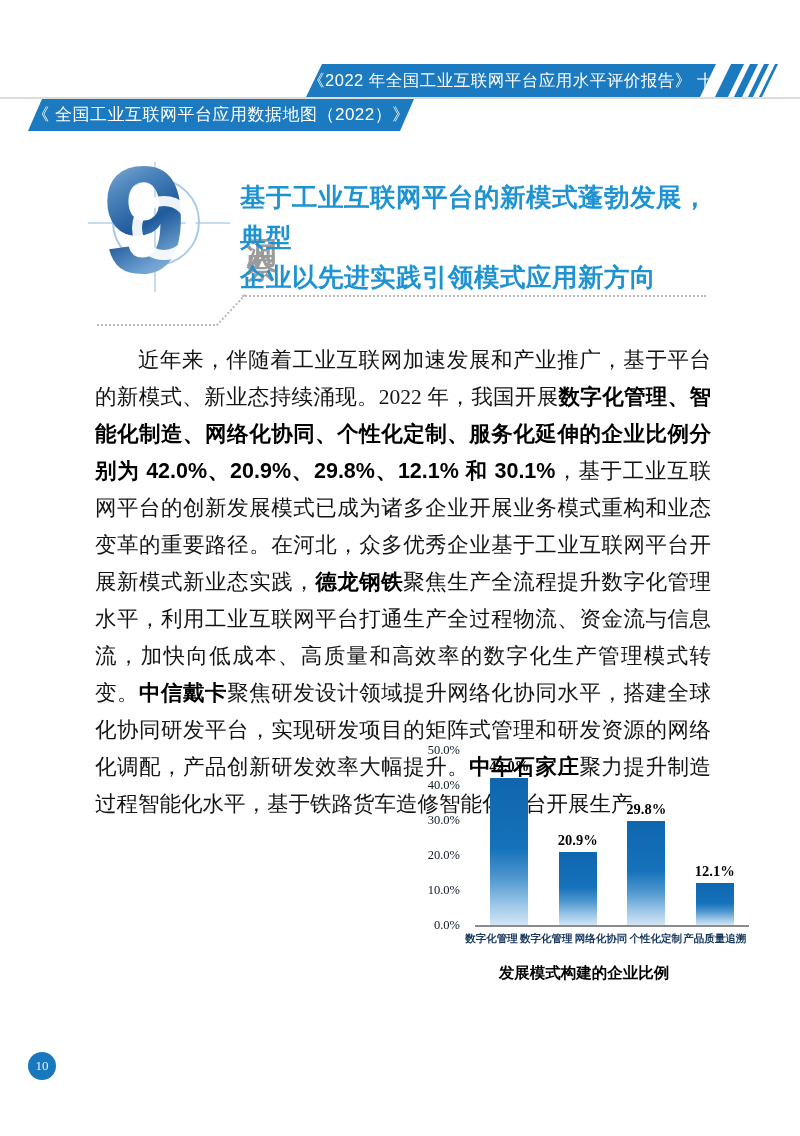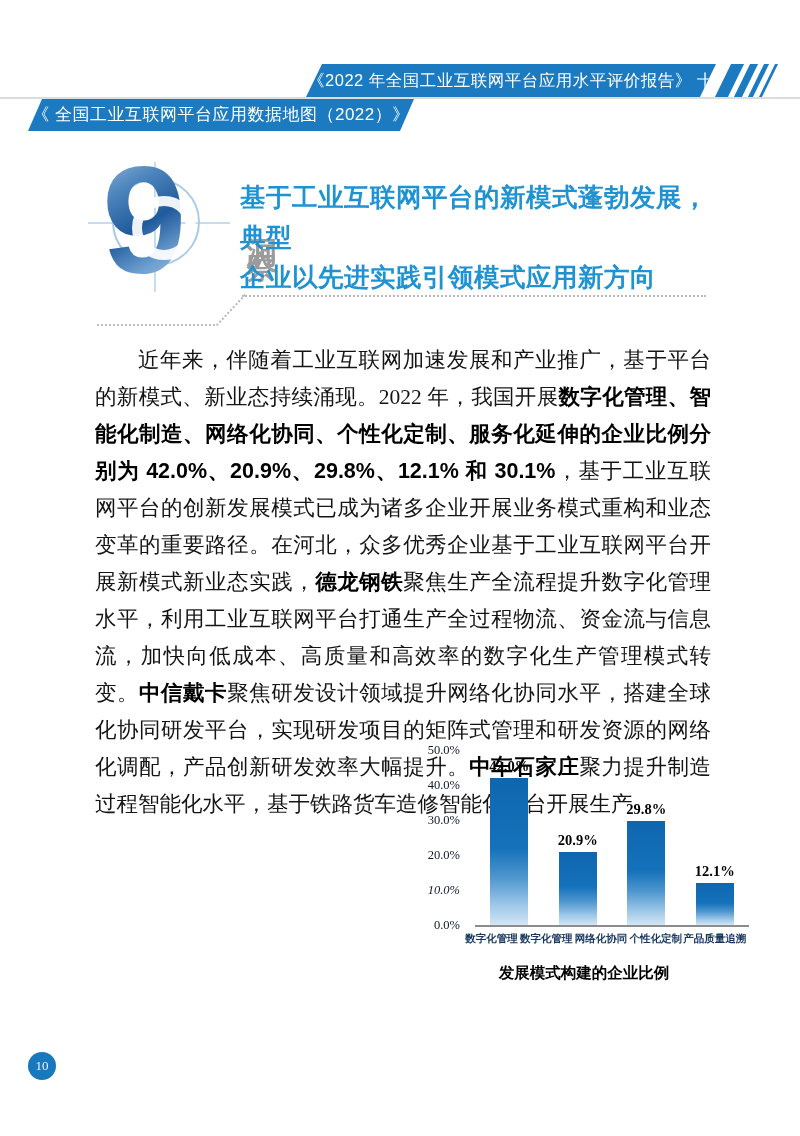--- a/index.html
+++ b/index.html
@@ -129,21 +129,21 @@
 
   <div class="body-text para1"><span>近年来，伴随着工业互联网加速发展和产业推广，基于平台的新模式、新业态持续涌现。2022 年，我国开展</span><b>数字化管理、智能化制造、网络化协同、个性化定制、服务化延伸的企业比例分别为 42.0%、20.9%、29.8%、12.1% 和 30.1%</b><span>，基于工业互联网平台的创新发展模式已成为诸多企业开展业务模式重构和业态变革的重要路径。在河北，众多优秀企业基于工业互联网平台开展新模式新业态实践，</span><b>德龙钢铁</b><span>聚焦生产全流程提升数字化管理水平，利用工业互联网平台打通生产全过程物流、资金流与信息流，加快向低成本、高质量和高效率的数字化生产管理模式转变。</span><b>中信戴卡</b><span>聚焦研发设计领域提升网络化协同水平，搭建全球化协同研发平台，实现研发项目的矩阵式管理和研发资源的网络化调配，产品创新研发效率大幅提升。</span><b>中车石家庄</b><span>聚力提升制造过程智能化水平，基于铁路货车造修智能化平台开展生产</span></div>
 
   <div class="chart-box">
     <div class="chart-inner">
       <div class="y-axis">
           <span style="top: -7px;">50.0%</span>
           <span style="top: 28px;">40.0%</span>
           <span style="top: 63px;">30.0%</span>
           <span style="top: 98px;">20.0%</span>
-          <span style="top: 133px; font-style: italic;">10.0%</span>
+          <span style="top: 133px;">10.0%</span>
           <span style="top: 168px;">0.0%</span>
         </div>
       <div class="plot">
           <div class="bar-cell">
             <div class="bar-value">42.0%</div>
             <div class="bar" style="height: 147px;"></div>
           </div>
           <div class="bar-cell">
             <div class="bar-value">20.9%</div>
             <div class="bar" style="height: 73.15px;"></div>

